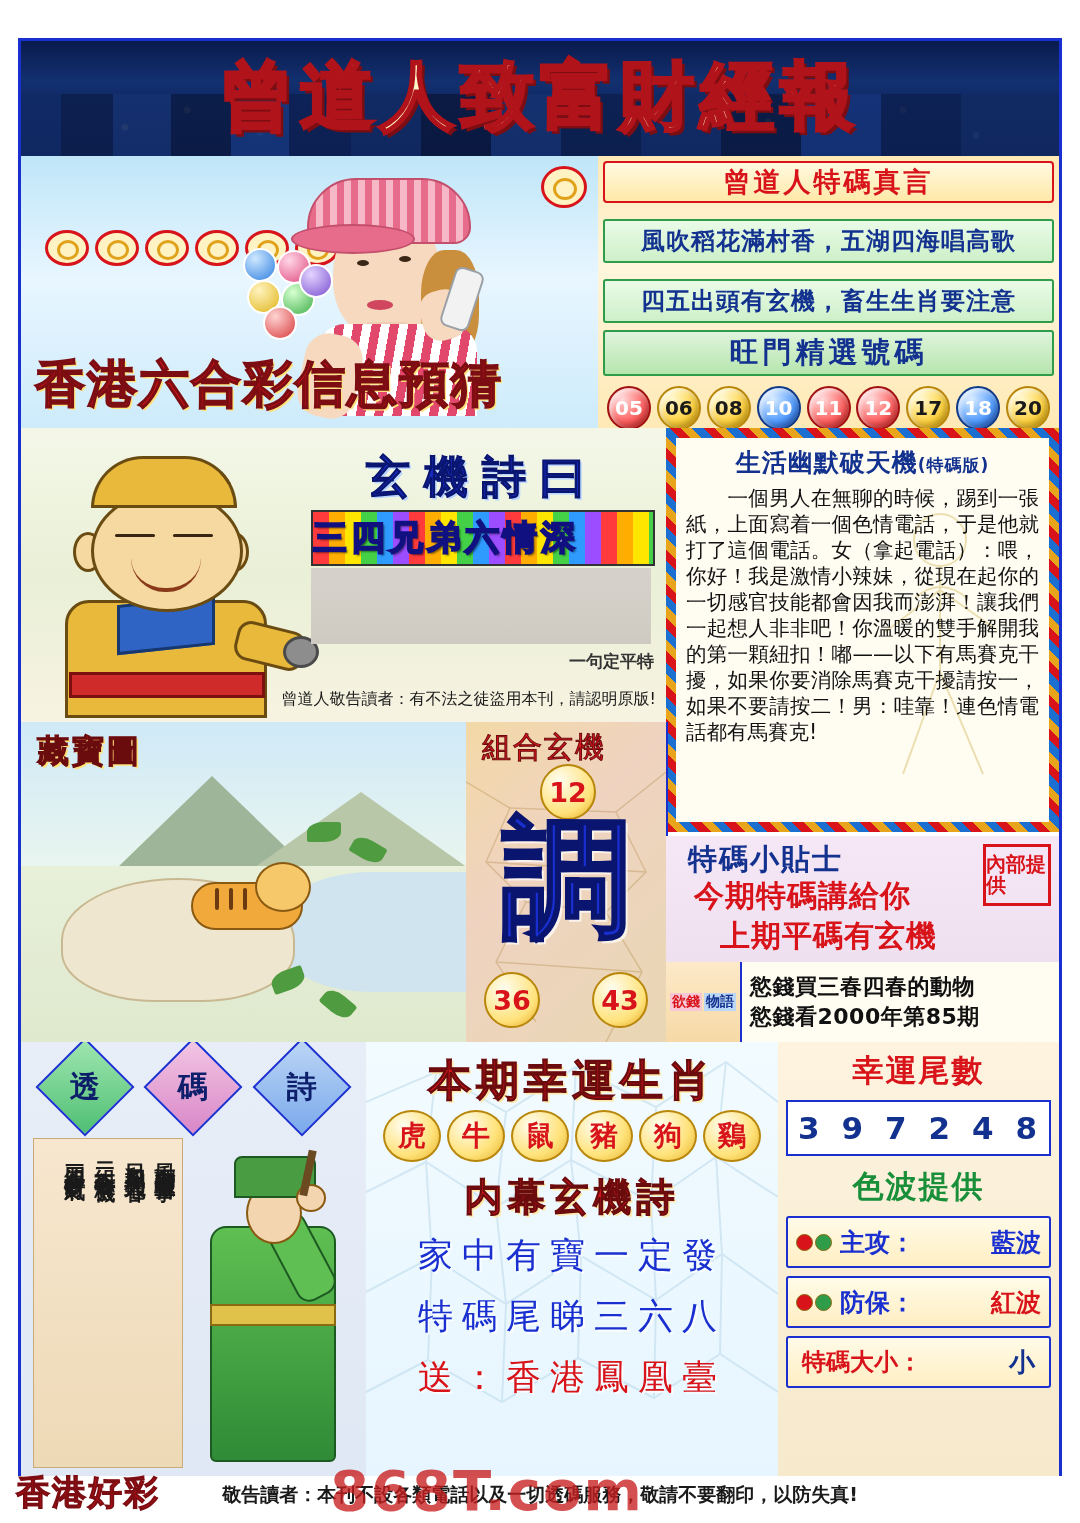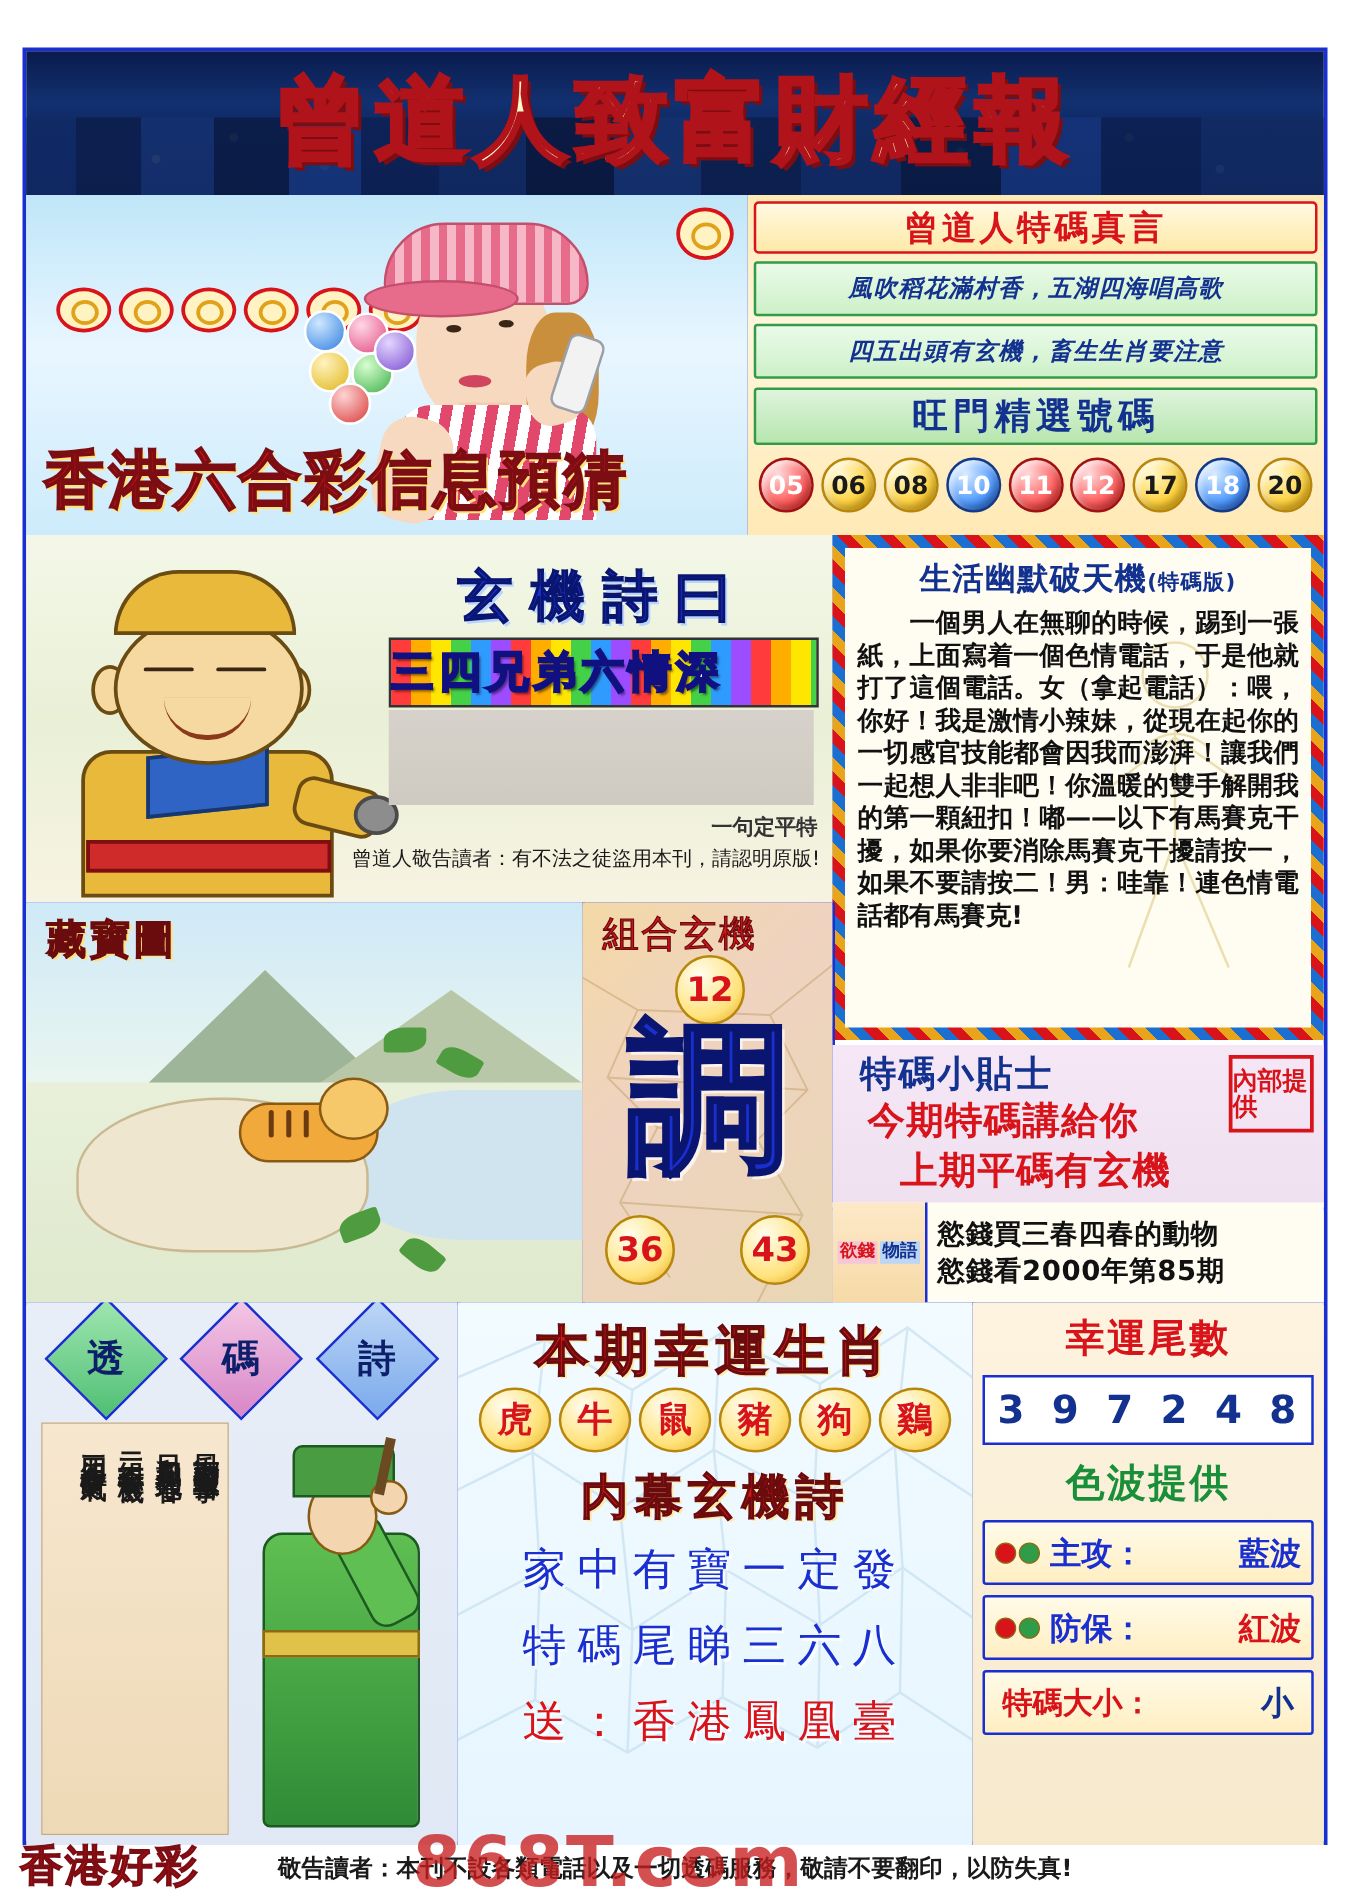--- a/index.html
+++ b/index.html
@@ -121,24 +121,24 @@
     background:linear-gradient(180deg,#ffe9b5 0%,#fff6dd 40%,#ffe9b5 100%);
     box-sizing:border-box;padding:5px;
   }
   .oracle-head{
     height:38px;border:2px solid #d8141a;border-radius:4px;
     background:linear-gradient(180deg,#fff9e0,#ffe9a8);
     display:flex;align-items:center;justify-content:center;
     font-size:27px;font-weight:bold;color:#d8141a;letter-spacing:3px;
   }
   .oracle-line{
-    margin-top:6px;height:40px;border:2px solid #2f9c4a;border-radius:3px;
+    margin-top:16px;height:40px;border:2px solid #2f9c4a;border-radius:3px;
     background:linear-gradient(180deg,#eafbe8,#cdf0c8);
     display:flex;align-items:center;justify-content:center;
-    font-size:19px;font-weight:bold;color:#13328f;letter-spacing:1px;white-space:nowrap;font-style:italic;
+    font-size:24px;font-weight:bold;color:#13328f;letter-spacing:1px;white-space:nowrap;
   }
   .oracle-sub{
     margin-top:7px;height:42px;border:2px solid #2f9c4a;border-radius:3px;
     background:linear-gradient(180deg,#dff4dc,#b6e6ae);
     display:flex;align-items:center;justify-content:center;
     font-size:29px;font-weight:bold;color:#13328f;letter-spacing:4px;
   }
   .ball-row{margin-top:10px;display:flex;justify-content:space-between;padding:0 4px;}
   .ball{
     width:40px;height:40px;border-radius:50%;
@@ -174,21 +174,21 @@
     text-shadow:2px 2px 2px rgba(0,0,0,.5);white-space:nowrap;
   }
   .poem-blank{
     position:absolute;left:290px;top:140px;width:340px;height:76px;
     background:linear-gradient(180deg,#d6d2cb,#cfcac1);
   }
   .poem-note{
     position:absolute;right:12px;top:222px;font-size:17px;color:#333;font-weight:bold;
   }
   .poem-warn{
-    position:absolute;right:10px;bottom:24px;font-size:16px;color:#1a1a1a;white-space:nowrap;
+    position:absolute;right:10px;bottom:12px;font-size:16px;color:#1a1a1a;white-space:nowrap;
   }
   
   .oldman{position:absolute;left:18px;top:22px;width:270px;height:262px;}
   .om-hat{position:absolute;left:52px;top:6px;width:140px;height:46px;border-radius:70px 70px 0 0;background:#e8b93a;border:3px solid #6a4b12;}
   .om-face{position:absolute;left:52px;top:40px;width:146px;height:116px;border-radius:50%;background:#f6d9a0;border:3px solid #6a4b12;}
   .om-ear{position:absolute;top:82px;width:24px;height:34px;border-radius:50%;background:#f6d9a0;border:3px solid #6a4b12;}
   .om-eyeline{position:absolute;width:40px;height:3px;background:#3a2615;border-radius:2px;}
   .om-smile{position:absolute;left:92px;top:108px;width:70px;height:30px;border-bottom:4px solid #8a3a1a;border-radius:0 0 40px 40px;}
   .om-body{position:absolute;left:26px;top:150px;width:196px;height:112px;border-radius:24px 24px 0 0;background:#e8b93a;border:3px solid #6a4b12;}
   .om-collar{position:absolute;left:78px;top:150px;width:92px;height:44px;background:#2f64c4;transform:skewY(-6deg);border:3px solid #17386f;}
@@ -207,21 +207,21 @@
     background-origin:border-box;background-clip:padding-box,border-box;
     padding:6px 10px;
   }
   .humor-title{
     text-align:center;font-size:25px;font-weight:bold;color:#13328f;
     letter-spacing:1px;margin-top:2px;
   }
   .humor-title small{font-size:17px;}
   .humor-body{
     margin-top:6px;font-size:20.5px;line-height:1.27;color:#111;text-align:justify;
-    position:relative;z-index:2;font-weight:bold;
+    position:relative;z-index:2;
   }
   .humor-ghost{
     position:absolute;right:14px;top:64px;width:190px;height:300px;opacity:.35;z-index:1;
     pointer-events:none;
   }
   
   .treasure{
     position:absolute;left:21px;top:722px;width:445px;height:320px;
     background:linear-gradient(180deg,#dff0f8 0%,#eef7ea 55%,#e4eedb 100%);
     border-right:2px solid #1a2fd0;border-bottom:2px solid #1a2fd0;overflow:hidden;

